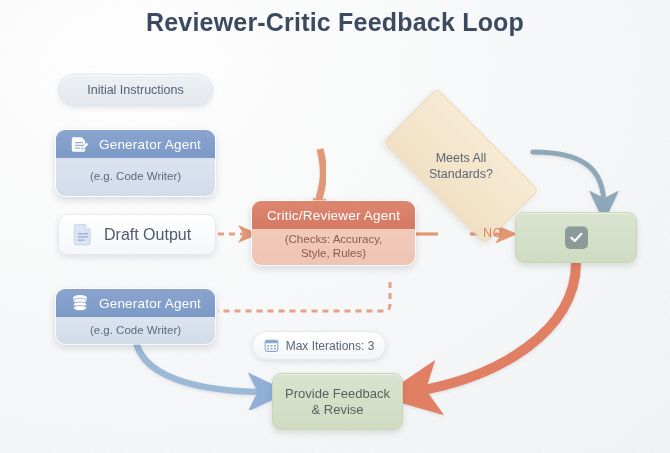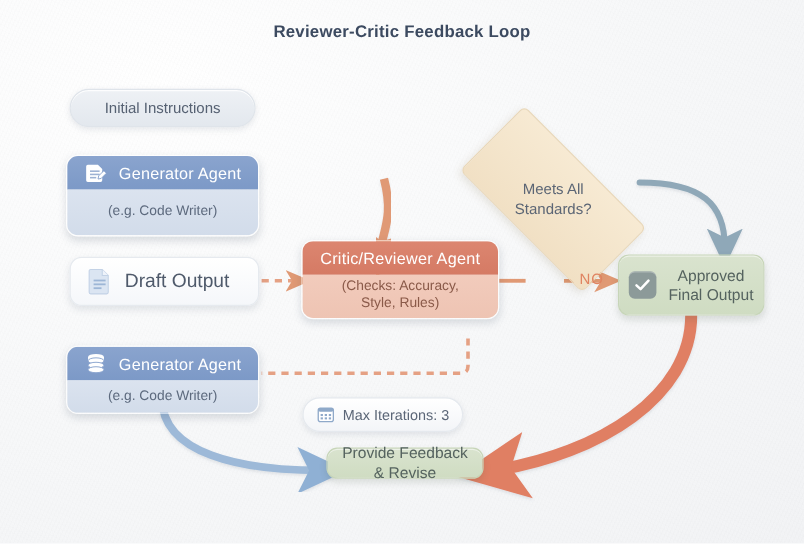--- a/index.html
+++ b/index.html
@@ -34,24 +34,24 @@
   #edges {
     position: absolute;
     left: 0; top: 0;
     width: 670px;
     height: 453px;
   }
 
   .title {
     position: absolute;
     left: 0;
-    top: 18px;
+    top: 8px;
     width: 670px;
     text-align: center;
-    font-size: 14px;
+    font-size: 25px;
     font-weight: bold;
     color: #3c4a60;
     letter-spacing: .2px;
   }
 
   .node {
     position: absolute;
     box-sizing: border-box;
   }
 
@@ -351,43 +351,39 @@
     </div>
   </div>
 
   <div class="edge-label" style="left:443px; top:226px;">NO</div>
 
   <div class="node box-green" style="left:515px; top:212px; width:122px; height:51px;">
     <span class="ico ico-chk">
       <svg width="15" height="15" viewBox="0 0 15 15" xmlns="http://www.w3.org/2000/svg">
         <path d="M2.4,7.8 L5.8,11 L12.4,3.8" stroke="#ffffff" stroke-width="2.1" fill="none" stroke-linecap="round" stroke-linejoin="round"></path>
       </svg>
-    </span>
-    <span>
-      <span>Approved</span><br>
-      <span>Final Output</span>
     </span>
   </div>
 
   <div class="node pill pill-light" style="left:252px; top:331px; width:134px; height:29px;">
     <span class="ico">
       <svg width="15" height="15" viewBox="0 0 15 15" xmlns="http://www.w3.org/2000/svg">
         <rect x="1.2" y="2.2" width="12.6" height="11.2" rx="1.8" fill="#ffffff" stroke="#8fa9c9" stroke-width="1.1"></rect>
         <rect x="1.2" y="2.2" width="12.6" height="3" rx="1.5" fill="#8fa9c9"></rect>
         <rect x="3.2" y="7" width="1.9" height="1.7" fill="#8fa9c9"></rect>
         <rect x="6.6" y="7" width="1.9" height="1.7" fill="#8fa9c9"></rect>
         <rect x="10" y="7" width="1.9" height="1.7" fill="#8fa9c9"></rect>
         <rect x="3.2" y="9.8" width="1.9" height="1.7" fill="#8fa9c9"></rect>
         <rect x="6.6" y="9.8" width="1.9" height="1.7" fill="#8fa9c9"></rect>
         <rect x="10" y="9.8" width="1.9" height="1.7" fill="#8fa9c9"></rect>
       </svg>
     </span>
     <span>Max Iterations: 3</span>
   </div>
 
-  <div class="node box-green" style="left:272px; top:373px; width:131px; height:26px;">
+  <div class="node box-green" style="left:272px; top:373px; width:131px; height:57px;">
     <span>
       <span>Provide Feedback</span><br>
       <span>&amp; Revise</span>
     </span>
   </div>
 
 </div>
 
 </body></html>

